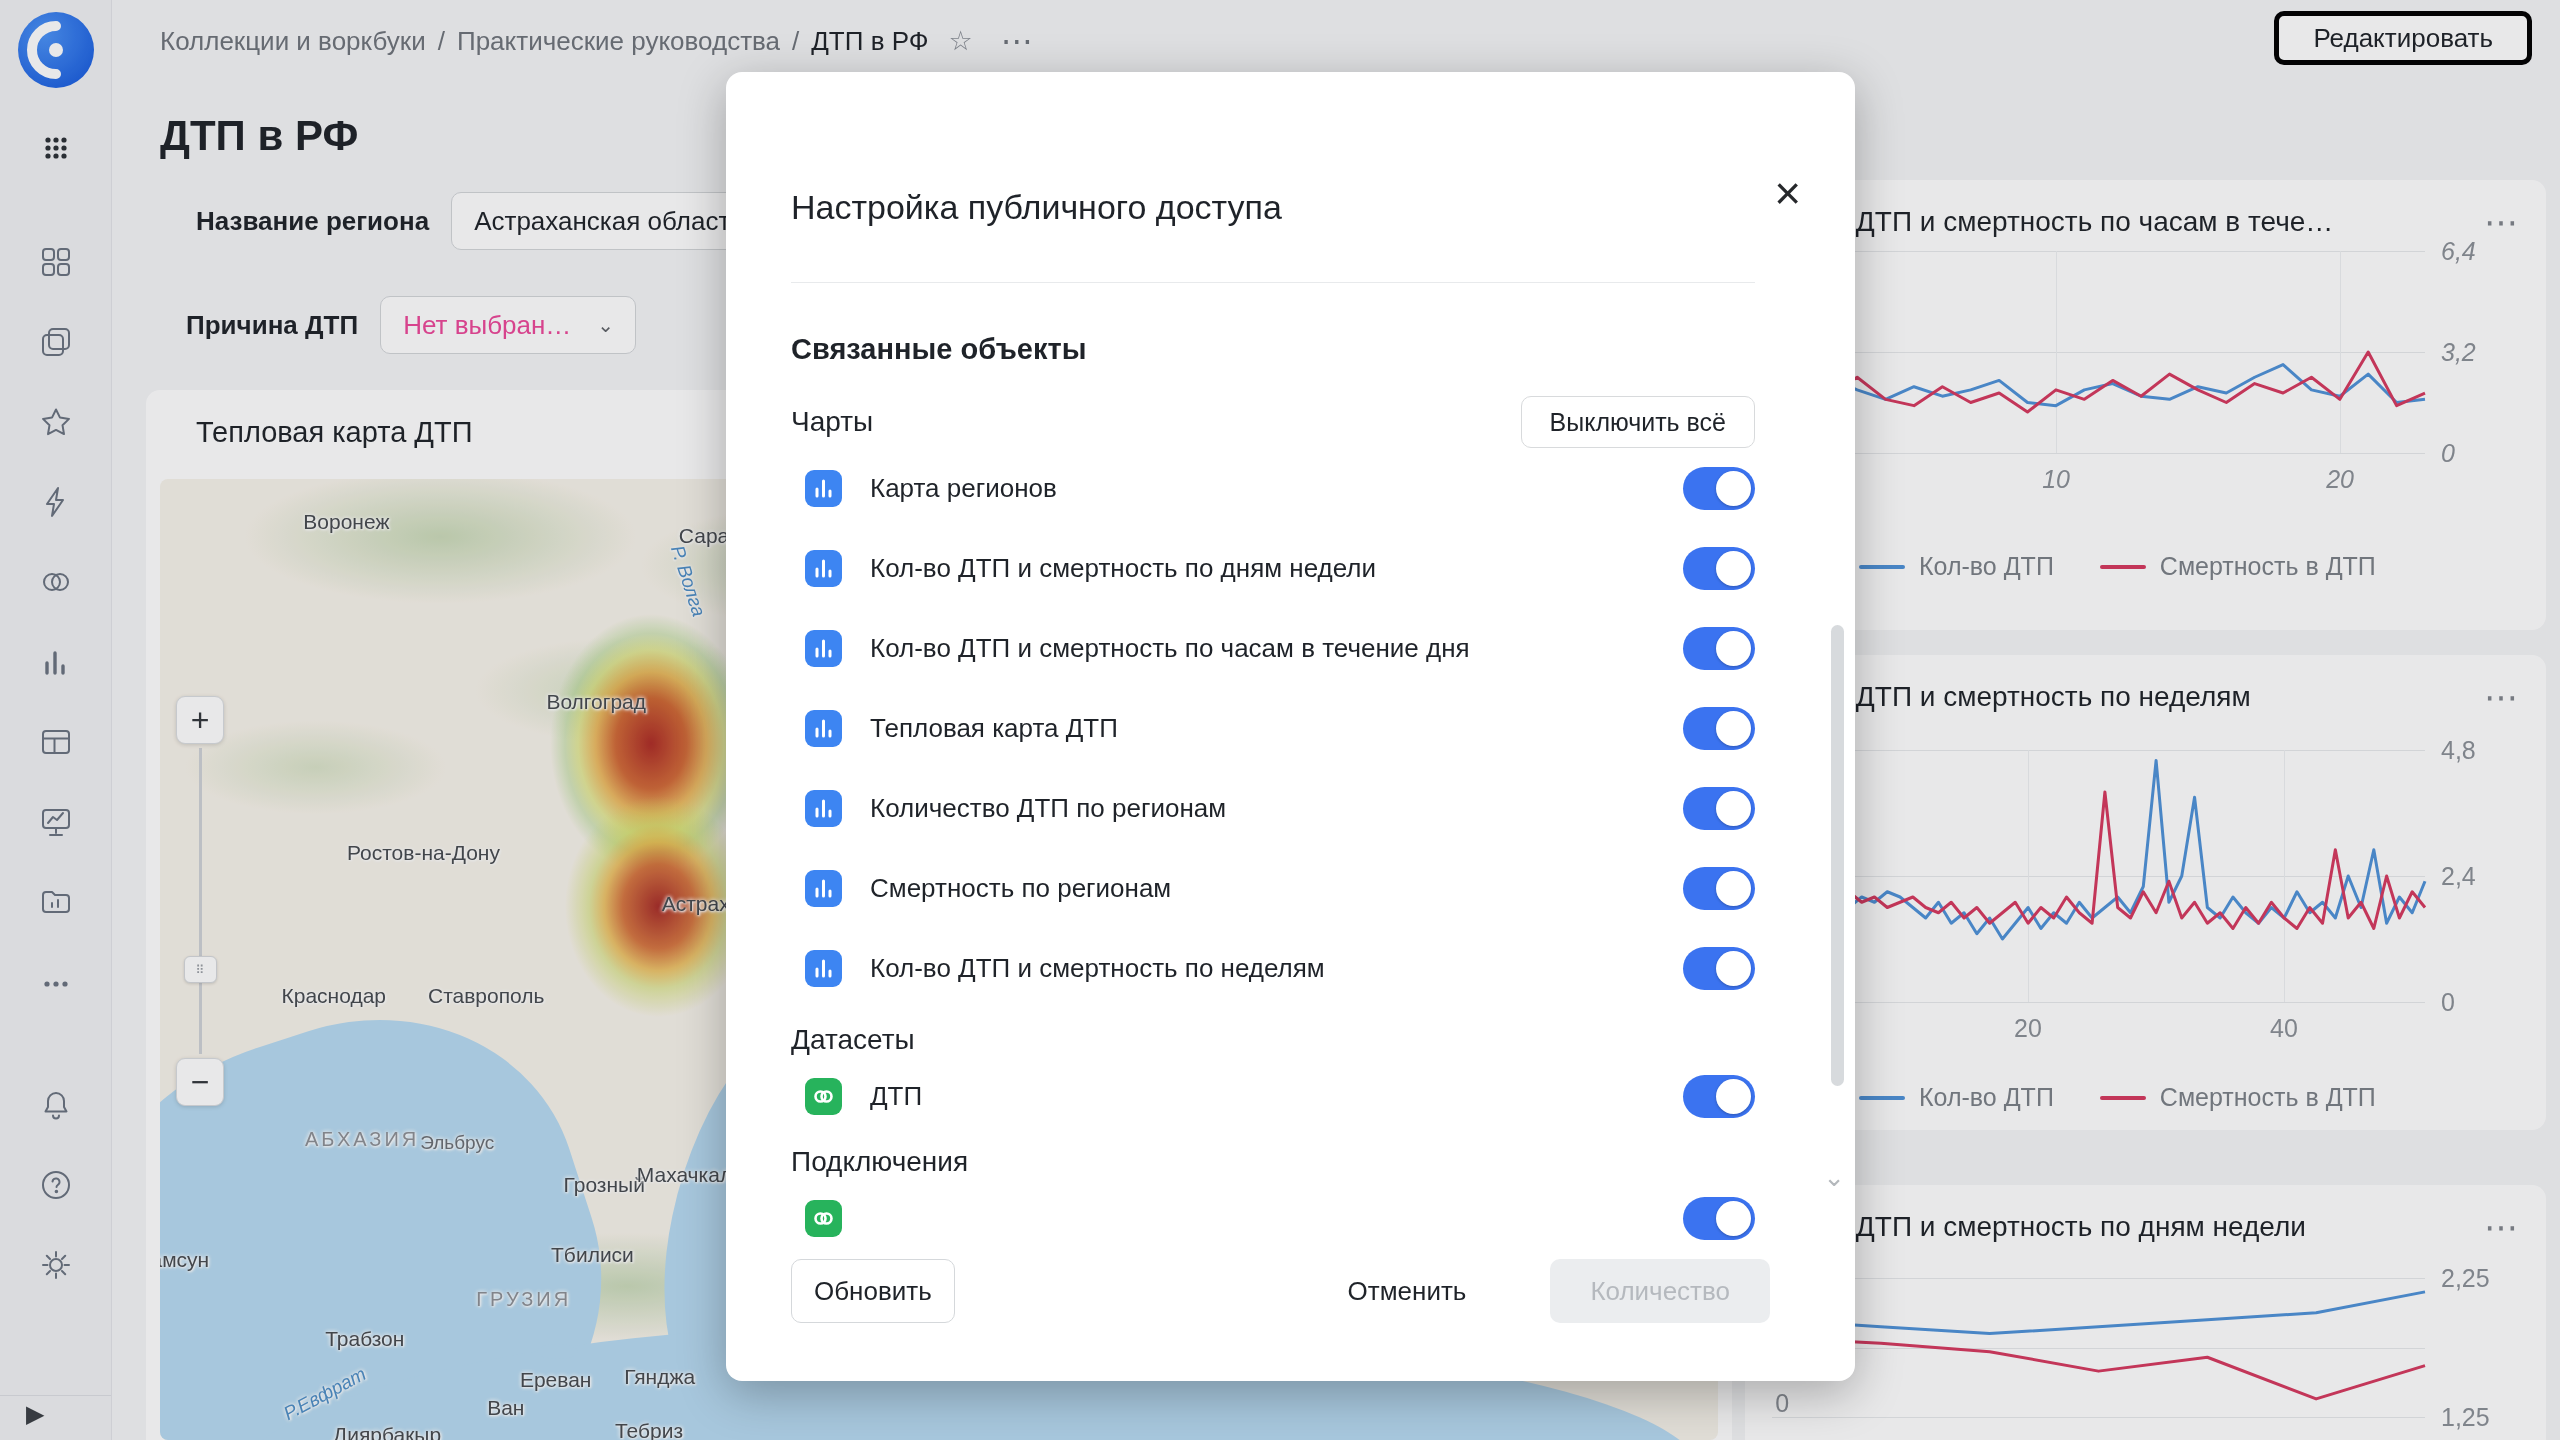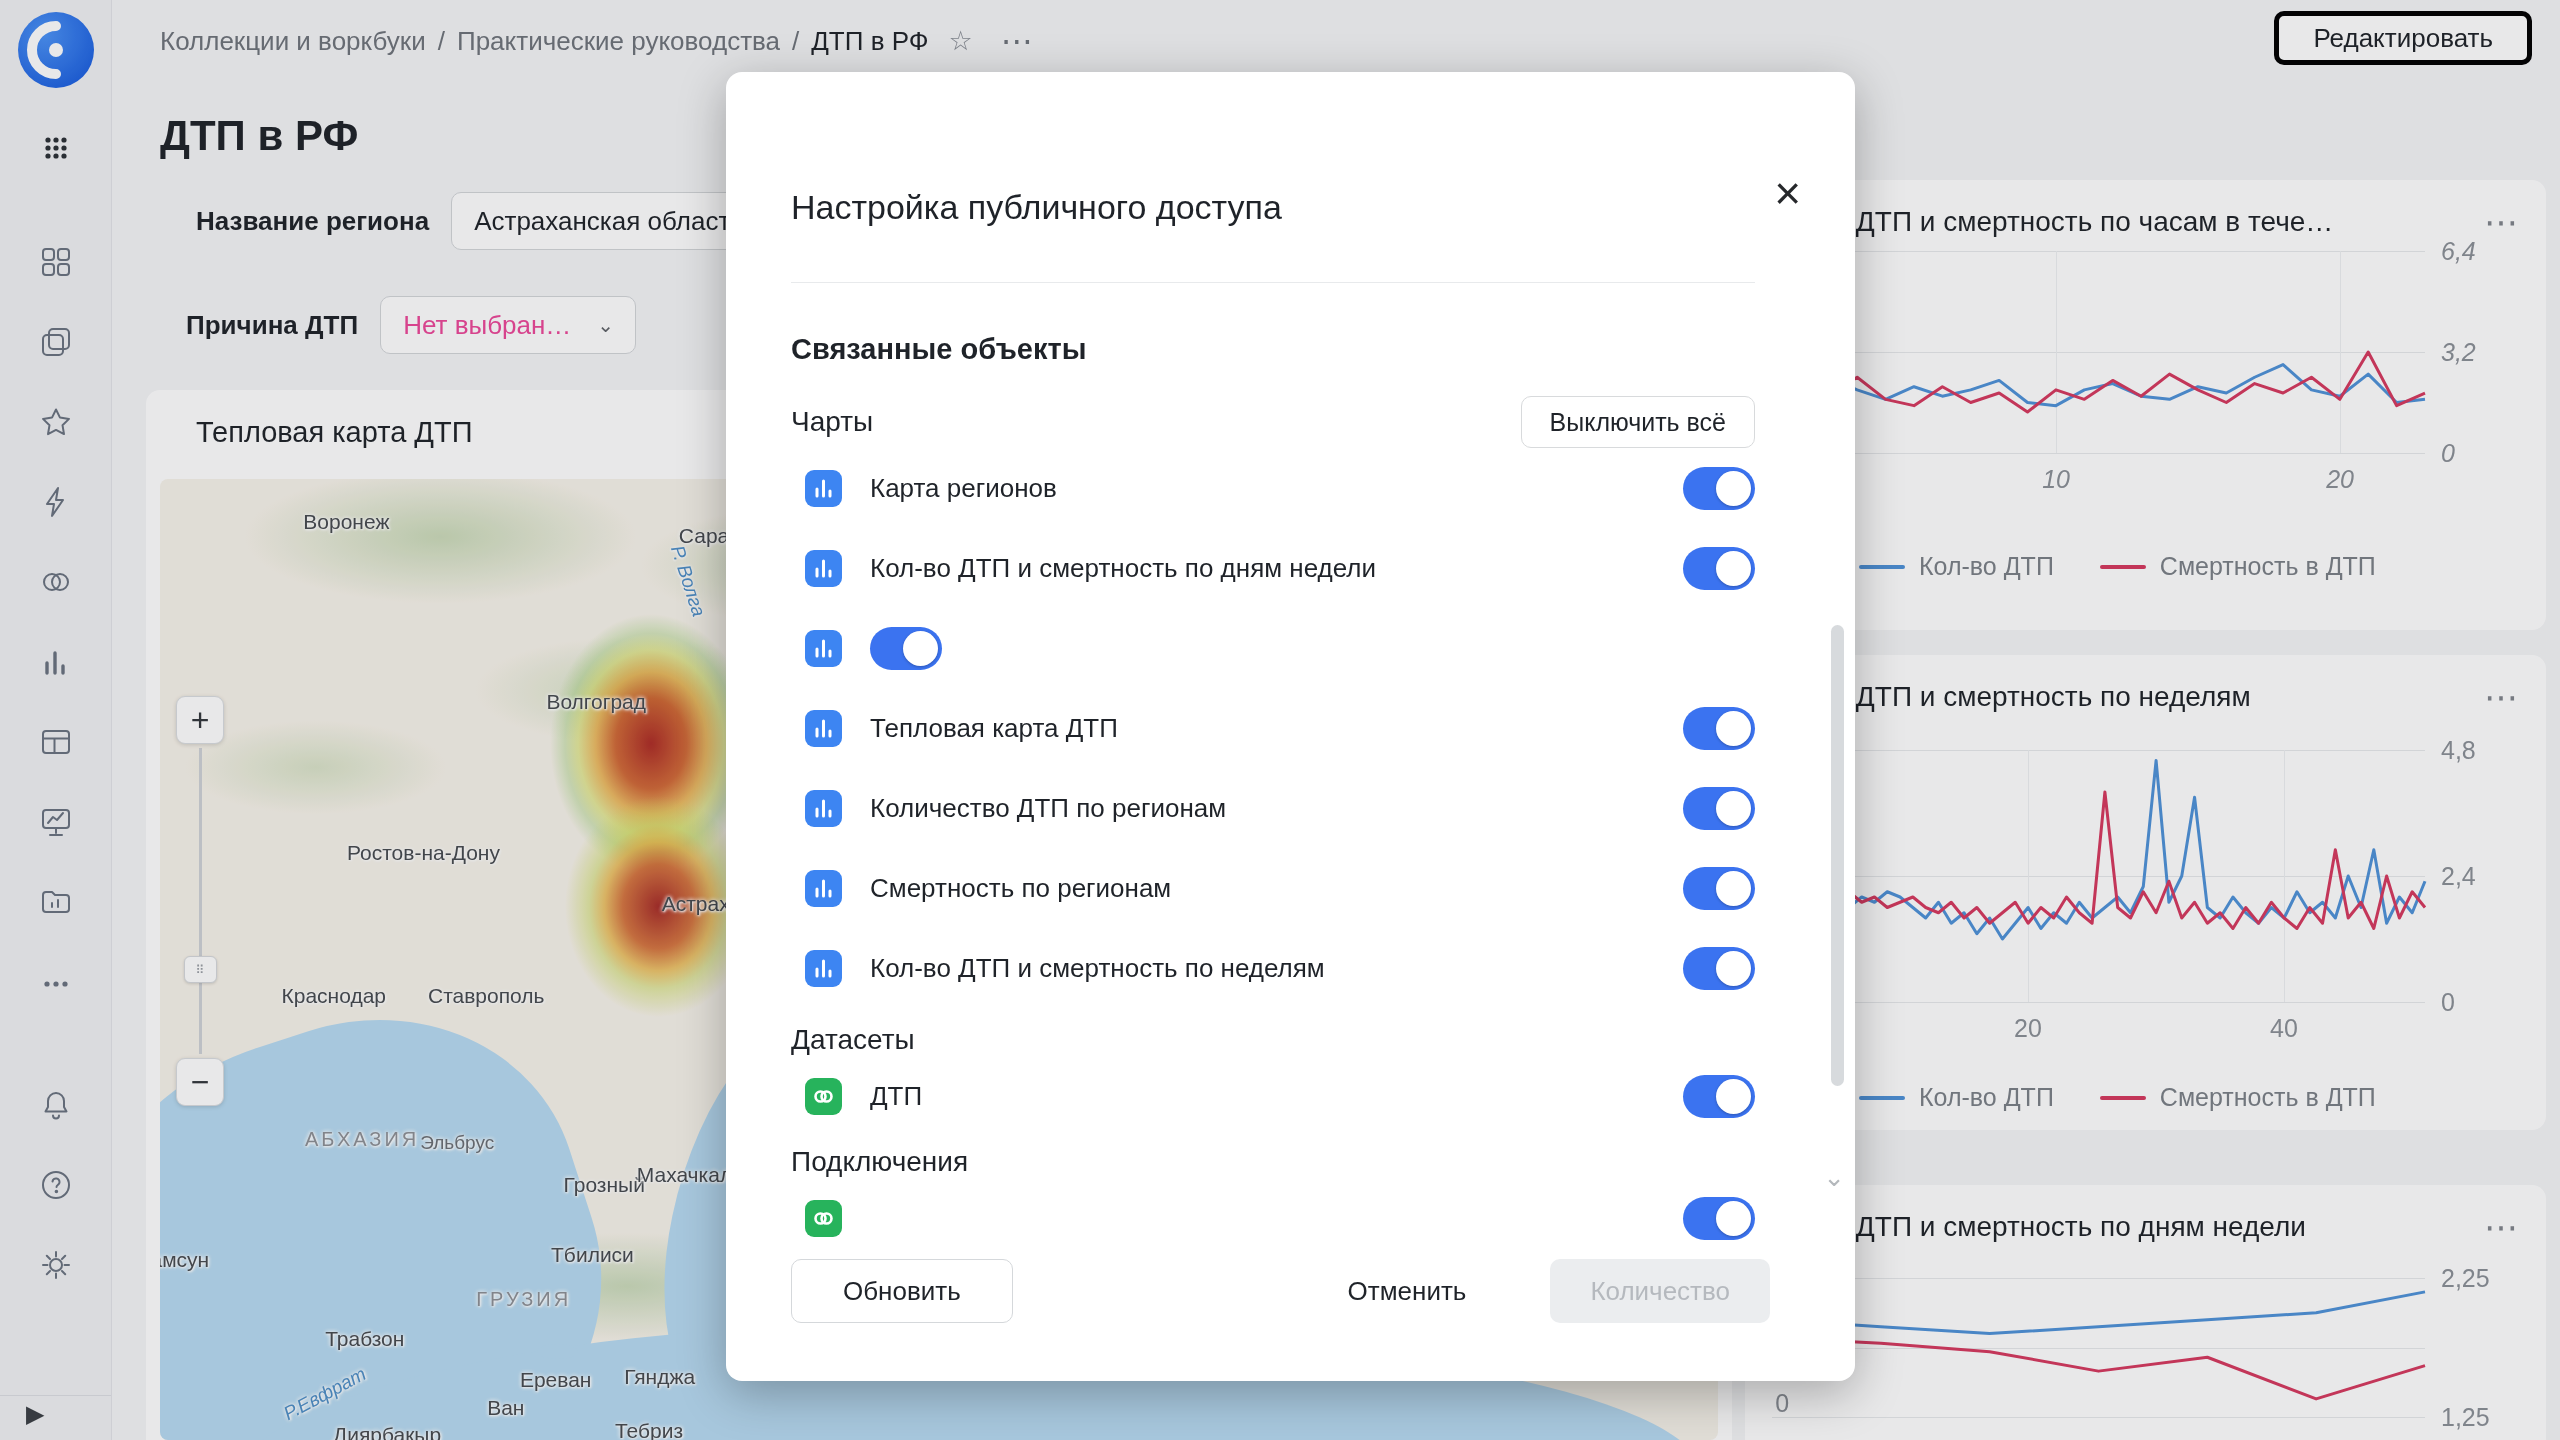--- a/index.html
+++ b/index.html
@@ -111,21 +111,21 @@
   .row-ic svg { width:23px; height:23px; }
   .m-row-label { flex:1; font-size:26px; }
   .tgl { width:72px; height:43px; border-radius:22px; background:#3b73f0; position:relative; flex:none; cursor:pointer; }
   .tgl::after { content:''; position:absolute; right:4px; top:4px; width:35px; height:35px; border-radius:50%; background:#fff; box-shadow:0 1px 3px rgba(0,0,0,.25); }
   .m-sec { margin-top:16px; font-size:28px; }
   .m-sec.conn { margin-top:10px; }
   .m-scroll { position:absolute; right:11px; top:553px; width:13px; height:461px; border-radius:7px; background:#d7dadd; cursor:pointer; }
   .m-chev { position:absolute; right:10px; top:1090px; font-size:26px; color:#b4b8bc; }
   .m-foot { position:absolute; left:65px; right:85px; bottom:58px; display:flex; align-items:center; }
   .btn { height:64px; border-radius:10px; font-size:26px; display:flex; align-items:center; cursor:pointer; }
-  .btn-update { padding:0 51px; background:#fff; border:1px solid #d5d8db; margin-right:auto; }
+  .btn-update { padding:0 22px; background:#fff; border:1px solid #d5d8db; margin-right:auto; }
   .btn-cancel { padding:0 28px; background:transparent; border:none; }
   .btn-apply { padding:0 40px; background:#ebedef; color:#b5b9be; margin-left:56px; cursor:default; }
 </style>
 </head>
 <body>
 
 <div class="sidebar">
   <svg class="logo" viewBox="0 0 84 84">
     <defs>
         <radialGradient id="lg" cx="35%" cy="30%" r="80%">
@@ -426,20 +426,21 @@
         </span>
       <span class="m-row-label">Кол-во ДТП и смертность по дням недели</span>
       <span class="tgl"></span>
     </div>
     <div class="m-row">
       <span class="row-ic chart">
           <svg viewBox="0 0 23 23">
             <path d="M5 19V12M11.5 19V4M18 19v-5" stroke="#fff" stroke-width="3" stroke-linecap="round"></path>
           </svg>
         </span>
+      <span class="m-row-label">Кол-во ДТП и смертность по часам в течение дня</span>
       <span class="tgl"></span>
     </div>
     <div class="m-row">
       <span class="row-ic chart">
           <svg viewBox="0 0 23 23">
             <path d="M5 19V12M11.5 19V4M18 19v-5" stroke="#fff" stroke-width="3" stroke-linecap="round"></path>
           </svg>
         </span>
       <span class="m-row-label">Тепловая карта ДТП</span>
       <span class="tgl"></span>

